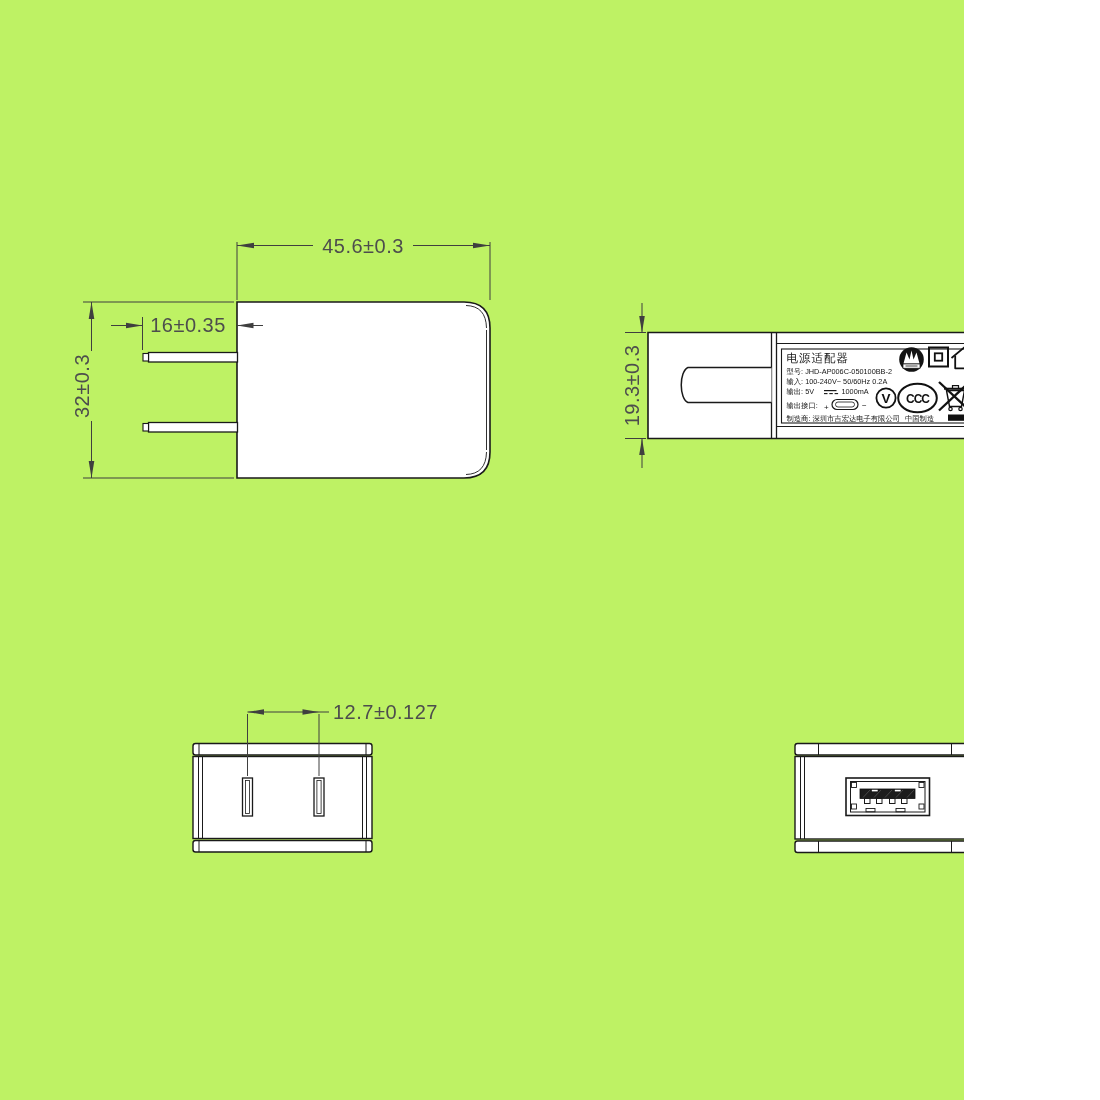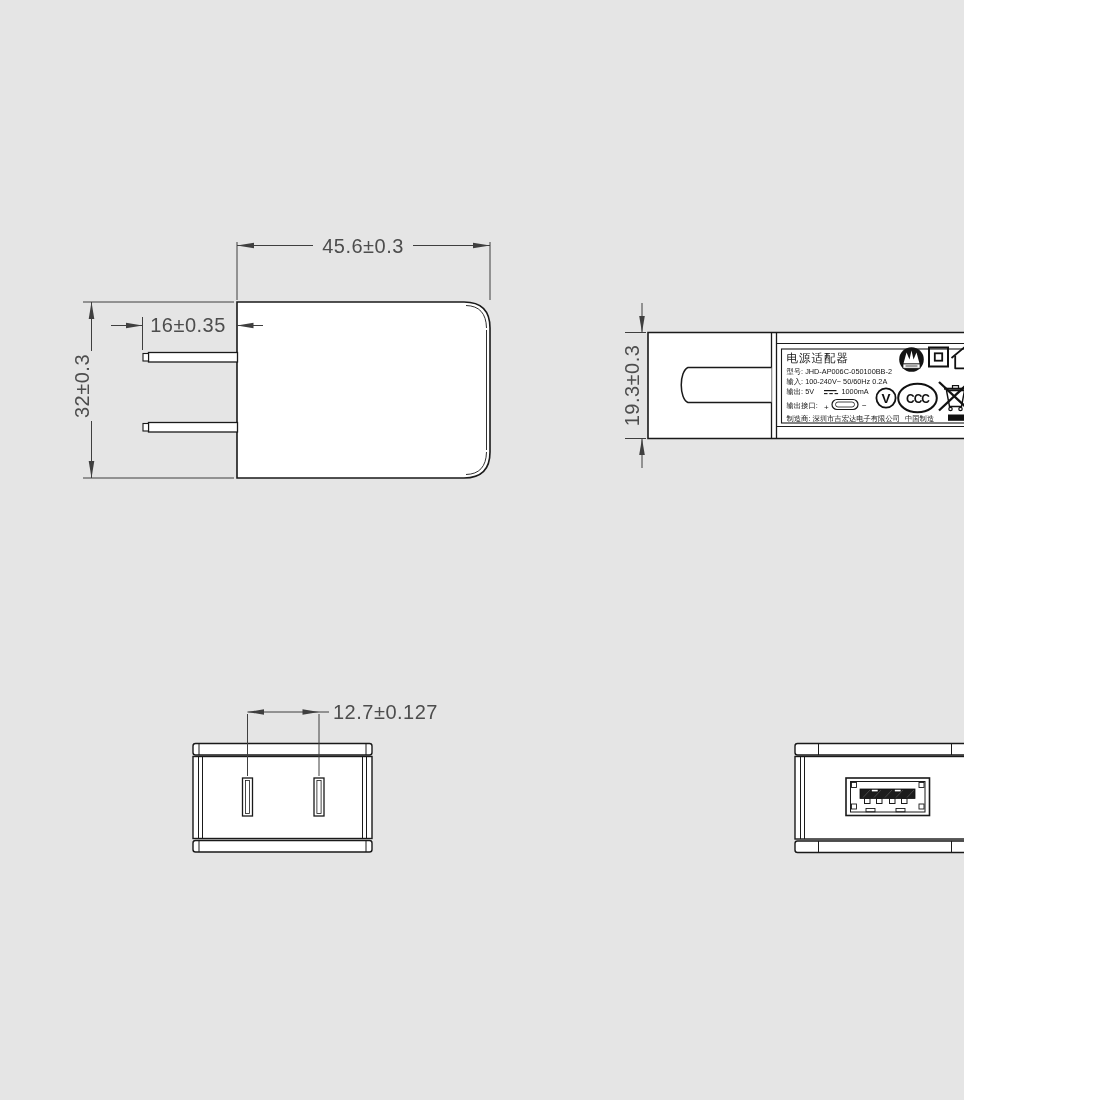--- a/index.html
+++ b/index.html
@@ -1,16 +1,16 @@
 <!DOCTYPE html>
 <html><head>
 <meta charset="utf-8">
 <style>
   html,body{margin:0;padding:0;background:#ffffff;}
-  .canvas{position:relative;width:964px;height:1100px;background:#e5e5e5;overflow:hidden;
+  .canvas{position:relative;width:964px;height:1100px;background:#bef264;overflow:hidden;
           font-family:"Liberation Sans", sans-serif;}
   svg text{font-family:"Liberation Sans", sans-serif;}
   .dimtxt{fill:#4d4d4d;font-size:20px;letter-spacing:0.5px;}
   .lbl-title{fill:#161616;font-size:11.5px;letter-spacing:1px;}
   .lbl-small{fill:#161616;font-size:7.3px;}
   .lbl-tiny{fill:#161616;font-size:8px;}
   .mark-v{fill:#111;font-size:13.5px;font-weight:bold;}
   .mark-ccc{fill:#111;font-size:12px;font-weight:bold;letter-spacing:-1px;}
 </style>
 </head>

